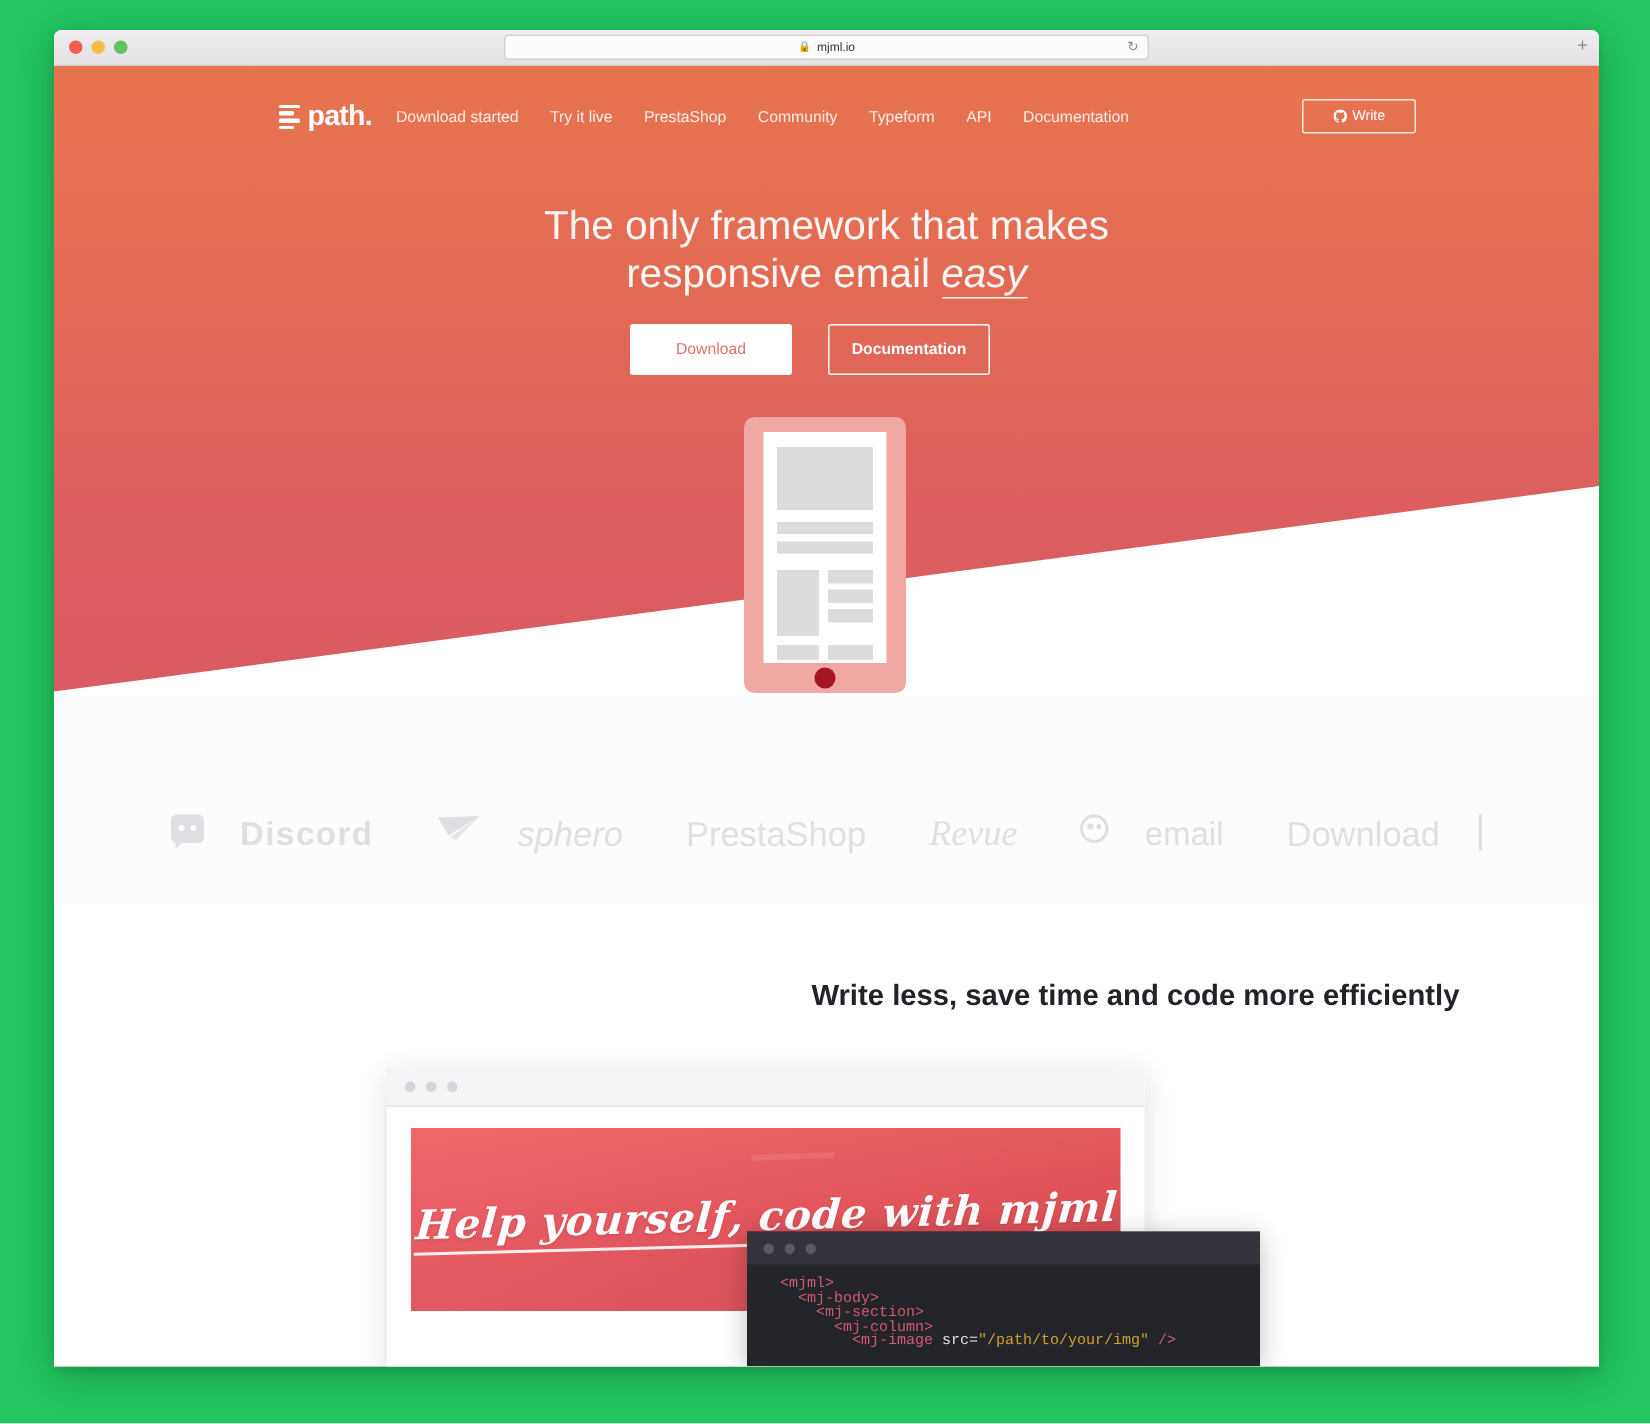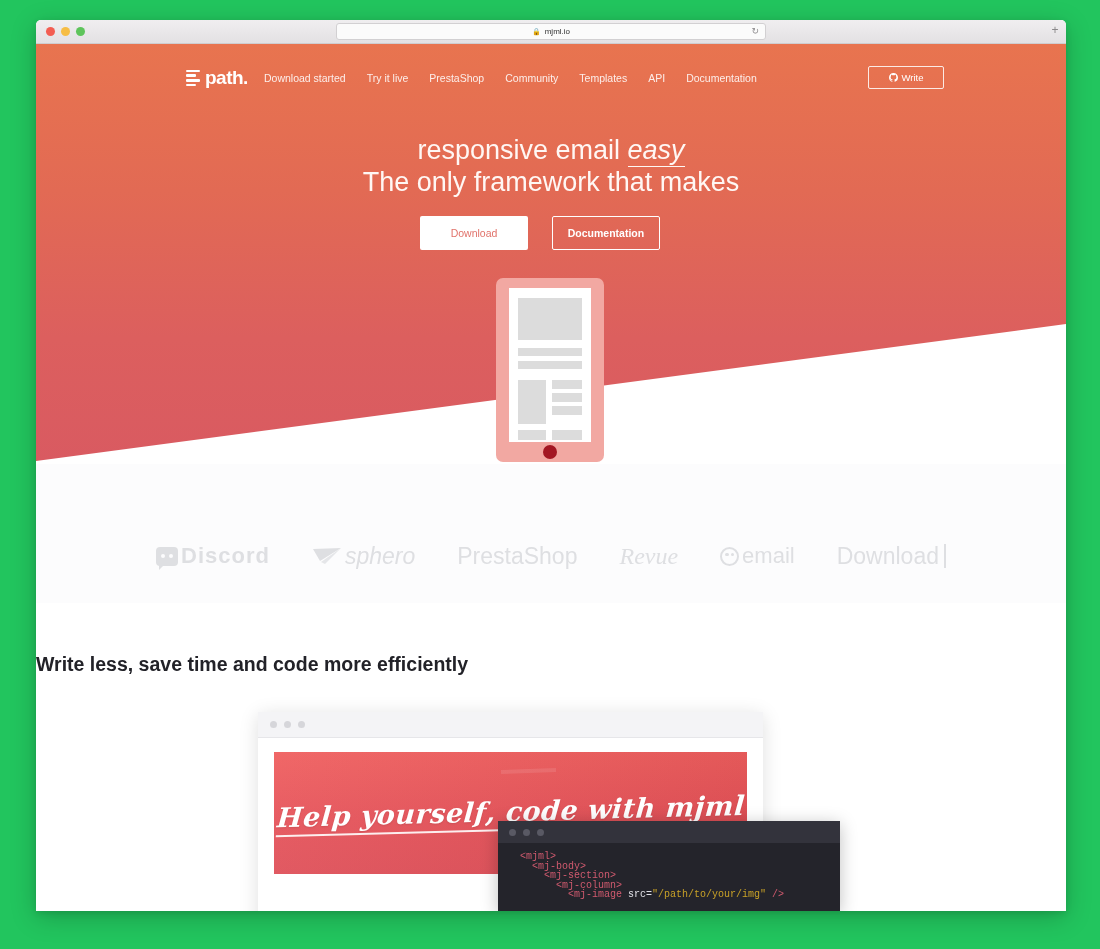--- a/index.html
+++ b/index.html
@@ -197,21 +197,21 @@
   
   .logo-band {
     position: absolute;
     left: 0; top: 420px; width: 1030px; height: 139px;
     background: #fcfcfd;
     display: flex; align-items: center; justify-content: center;
     gap: 42px;
   }
   .brand {
     color: #dedfe2;
-    display: flex; align-items: center; gap: 3px;
+    display: flex; gap: 24px;
     user-select: none;
     margin-top: 45px;
   }
   .brand-discord { font-size: 22px; font-weight: bold; letter-spacing: 1px; }
   .brand-discord .dc-chat {
     width: 22px; height: 19px; background: #dedfe2; border-radius: 4px;
     position: relative; display: inline-block;
   }
   .brand-discord .dc-chat::after {
     content: ""; position: absolute; left: 3px; bottom: -4px;
@@ -246,21 +246,21 @@
   }
 
   
   .features {
     position: absolute;
     left: 0; top: 559px; width: 1030px; height: 308px;
     background: #ffffff;
   }
   .section-title {
     position: absolute; top: 50px; left: 0; width: 937px;
-    text-align: left;
+    text-align: right;
     font-size: 19.5px; font-weight: bold; color: #222228;
   }
 
   
   .mock-browser {
     position: absolute;
     left: 222px; top: 109px;
     width: 505px; height: 238px;
     background: #ffffff;
     box-shadow: 0 3px 18px rgba(0,0,0,0.13);
@@ -362,44 +362,44 @@
                 <i></i>
             </span>
             <span class="logo-text">path.</span>
           </div>
 
           <nav class="navlinks">
             <a>Download started</a>
             <a>Try it live</a>
             <a>PrestaShop</a>
             <a>Community</a>
-            <a>Templates</a>
+            <a>Typeform</a>
             <a>API</a>
             <a>Documentation</a>
           </nav>
 
           <div class="github-btn">
             <svg class="gh-icon" viewBox="0 0 16 16">
               <path fill="#ffffff" d="M8 0C3.58 0 0 3.58 0 8c0 3.54 2.29 6.53 5.47 7.59.4.07.55-.17.55-.38
                 0-.19-.01-.82-.01-1.49-2.01.37-2.53-.49-2.69-.94-.09-.23-.48-.94-.82-1.13-.28-.15-.68-.52-.01-.53.63-.01
                 1.08.58 1.23.82.72 1.21 1.87.87 2.33.66.07-.52.28-.87.51-1.07-1.78-.2-3.64-.89-3.64-3.95
                 0-.87.31-1.59.82-2.15-.08-.2-.36-1.02.08-2.12 0 0 .67-.21 2.2.82a7.4 7.4 0 0 1 2-.27c.68 0
                 1.36.09 2 .27 1.53-1.04 2.2-.82 2.2-.82.44 1.1.16 1.92.08 2.12.51.56.82 1.27.82 2.15 0
                 3.07-1.87 3.75-3.65 3.95.29.25.54.73.54 1.48 0 1.07-.01 1.93-.01 2.2 0 .21.15.46.55.38A8.01
                 8.01 0 0 0 16 8c0-4.42-3.58-8-8-8z"></path>
             </svg>
             <span>Write</span>
           </div>
         </div>
 
         <div class="hero-title">
+          <div>The only framework that makes</div>
           <div>
             <span>responsive email </span><span class="easy">easy</span>
           </div>
-          <div>The only framework that makes</div>
         </div>
 
         <div class="cta-row">
           <div class="btn btn-download">Download</div>
           <div class="btn btn-docs">Documentation</div>
         </div>
       </div>
 
       <div class="phone">
         <div class="phone-screen">

